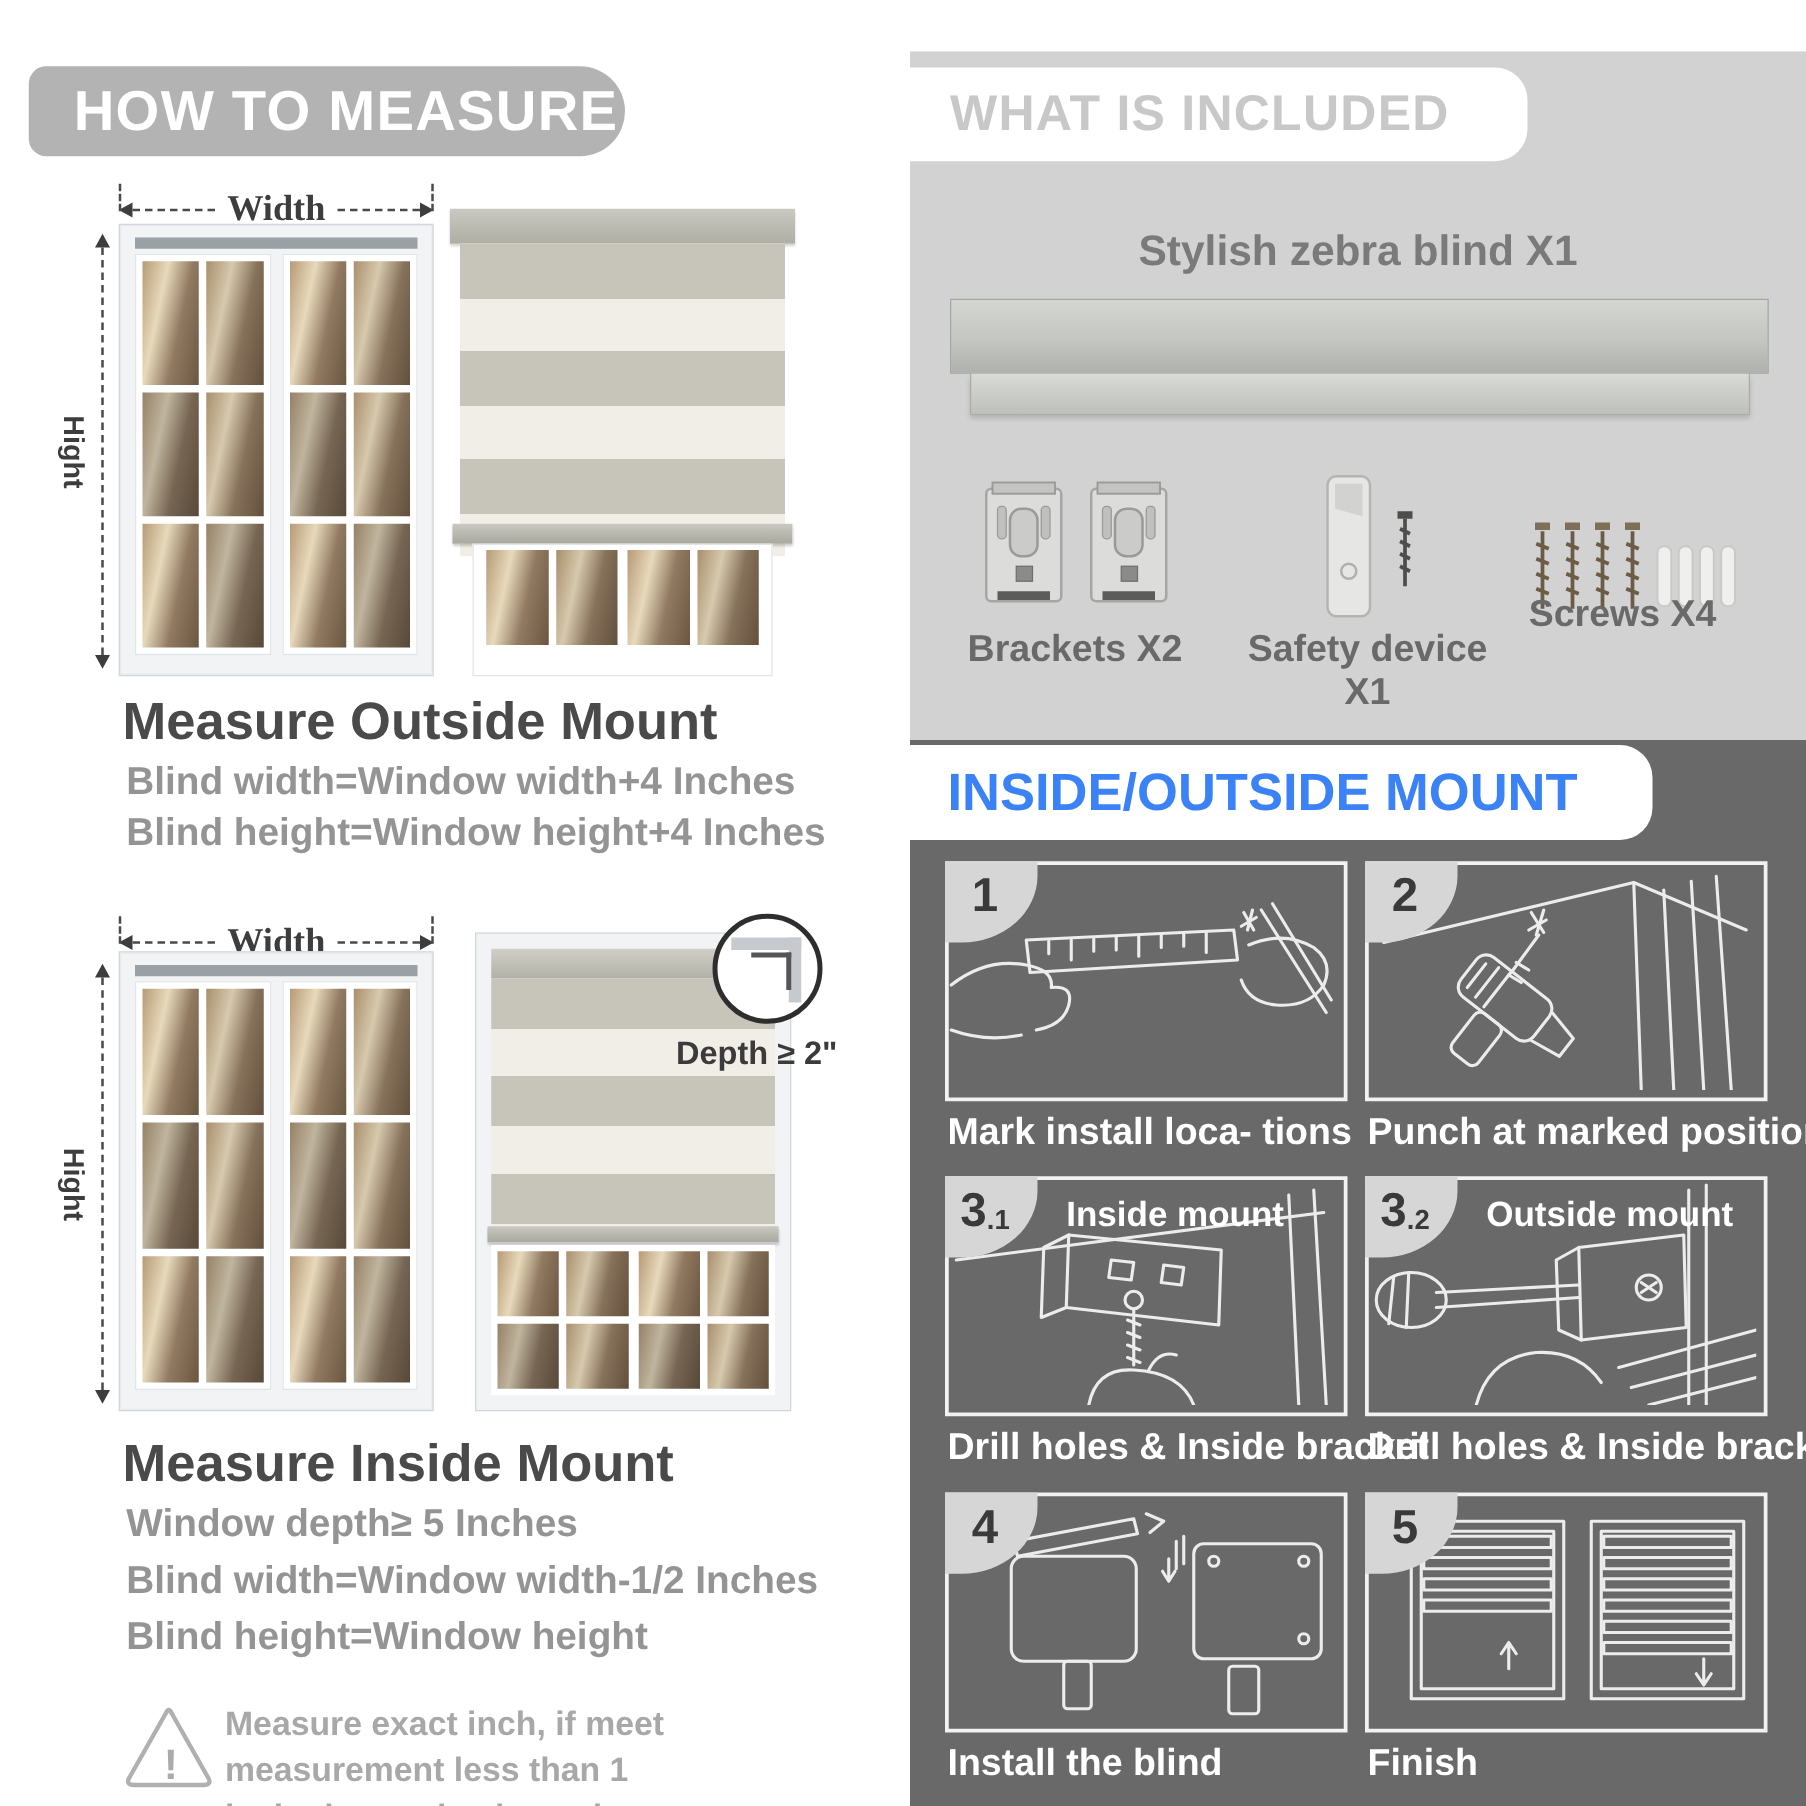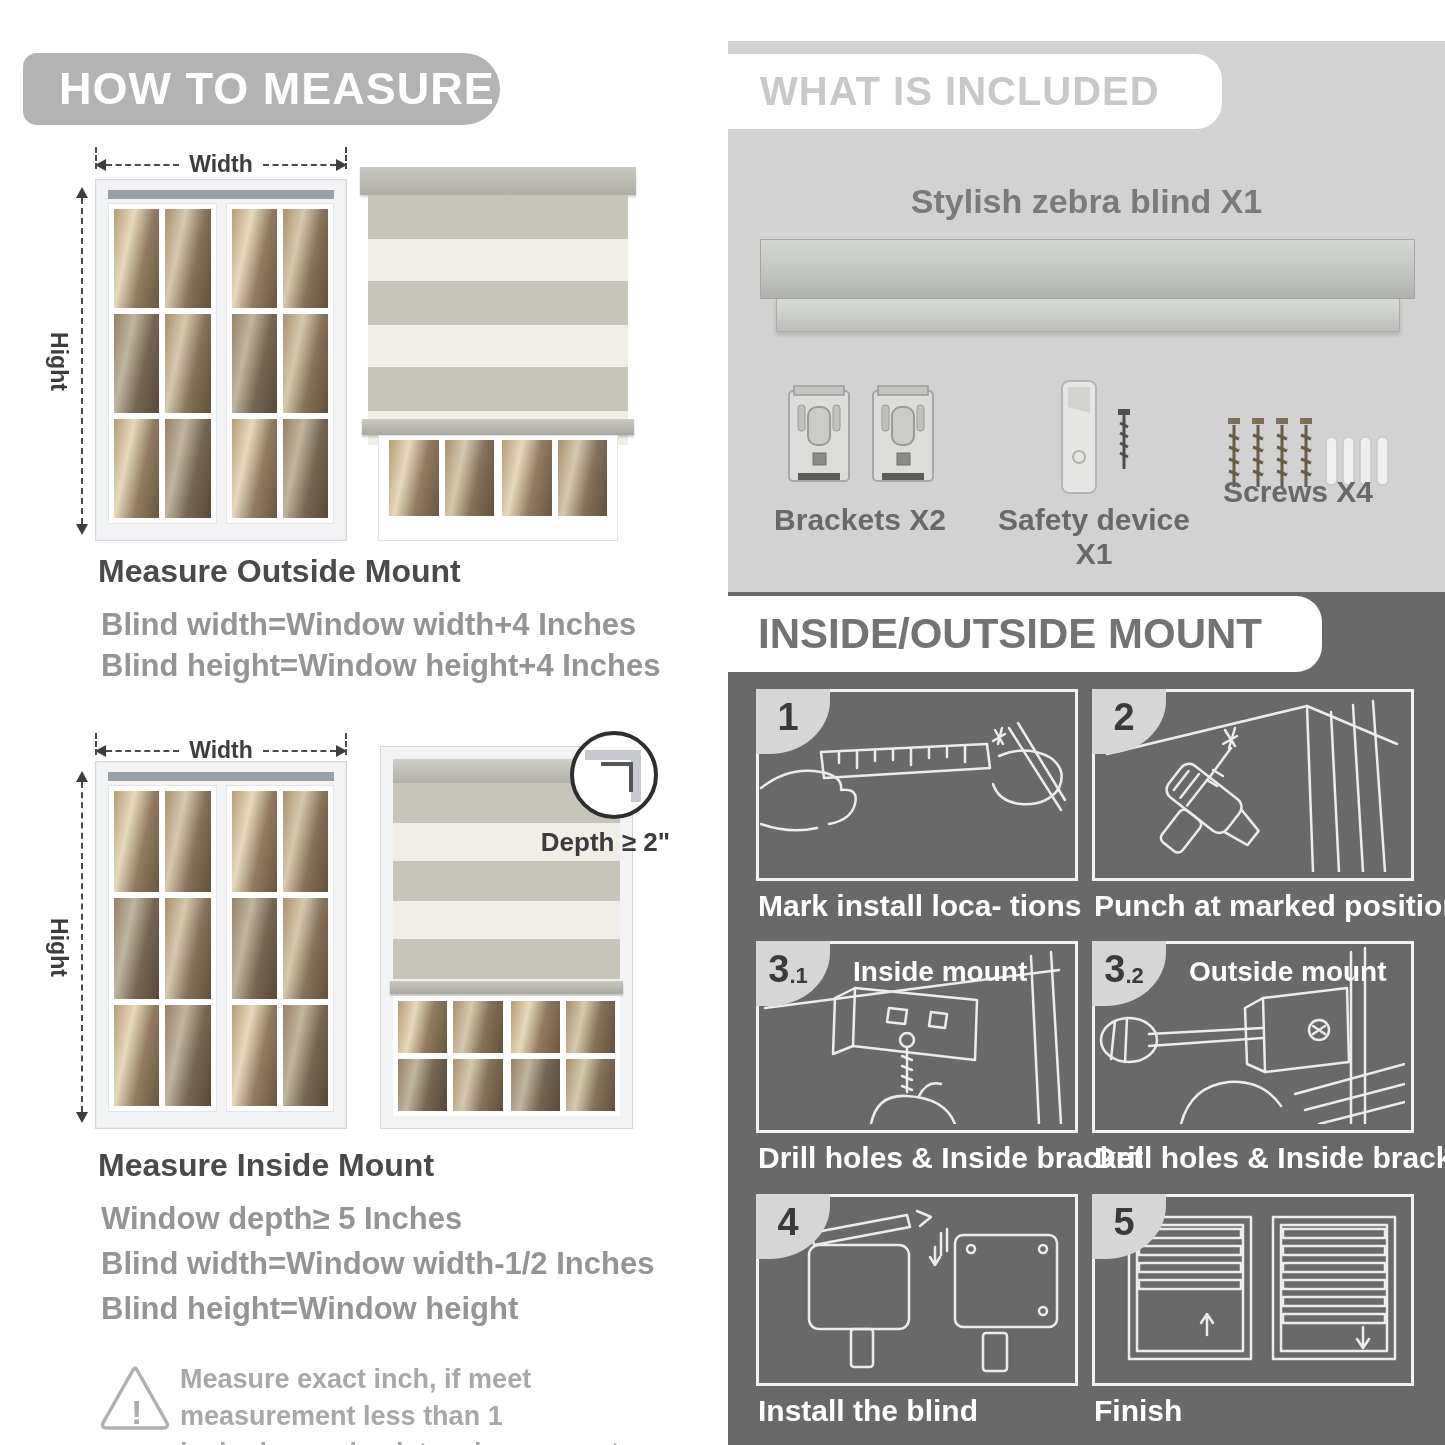--- a/index.html
+++ b/index.html
@@ -4,21 +4,21 @@
 <style>
   html,body{margin:0;padding:0;background:#fff;}
   #canvas{position:relative;width:1445px;height:1445px;background:#ffffff;overflow:hidden;
           font-family:"Liberation Sans","DejaVu Sans",sans-serif;margin-top:41px;}
   .abs{position:absolute;box-sizing:border-box;}
 
   
   .banner-left{left:23px;top:12px;width:477px;height:72px;background:#b3b3b3;
     border-radius:14px 36px 36px 14px;color:#fff;font-weight:bold;font-size:45px;
     line-height:72px;padding-left:36px;letter-spacing:1px;}
-  .h-measure{color:#4a4a4a;font-weight:bold;font-size:32px;}
+  .h-measure{color:#4a4a4a;font-weight:bold;font-size:42px;}
   .formula{color:#949494;font-weight:bold;font-size:31px;}
 
   
   .win{background:#f1f3f5;border:1px solid #d3d7db;padding:10px 12px 16px;
        display:flex;flex-direction:column;box-shadow:0 0 0 1px #e8ebee inset;}
   .win-topbar{height:9px;background:#99a1a7;margin-bottom:4px;}
   .doors{flex:1;display:flex;gap:9px;}
   .door{flex:1;display:grid;grid-template-columns:1fr 1fr;grid-auto-rows:1fr;gap:6px;
         background:#fff;padding:5px;border:1px solid #e2e5e8;}
   .pane{background:linear-gradient(102deg,#a98f6d 0%,#d6c9ad 32%,#86715a 62%,#63503c 100%);}
@@ -42,21 +42,21 @@
   .peek2 .door{border:none;padding:0;grid-auto-rows:1fr;}
 
   
   .warrow{display:flex;align-items:center;color:#3d3d3d;}
   .warrow .bar{flex:1;border-top:2px dashed #4a4a4a;height:0;}
   .ah{width:0;height:0;border:6px solid transparent;}
   .ah-l{border-right:11px solid #3d3d3d;border-left:none;}
   .ah-r{border-left:11px solid #3d3d3d;border-right:none;}
   .ah-u{border-bottom:11px solid #3d3d3d;border-top:none;}
   .ah-d{border-top:11px solid #3d3d3d;border-bottom:none;}
-  .warrow .lbl{font-weight:bold;font-size:23px;padding:0 10px;}
+  .warrow .lbl{font-weight:bold;font-size:29px;padding:0 10px;font-family:Liberation Serif, serif;}
   .etick{position:absolute;width:0;height:22px;border-left:2px dashed #4a4a4a;top:-4px;}
   .harrow{display:flex;flex-direction:column;align-items:center;}
   .harrow .bar{flex:1;border-left:2px dashed #4a4a4a;width:0;}
   .vlabel{font-weight:bold;font-size:23px;color:#3d3d3d;transform:rotate(90deg);transform-origin:center;white-space:nowrap;}
 
   .depth-circle{border-radius:50%;background:#fff;border:4px solid #2e2e2e;z-index:6;overflow:hidden;}
   .dc1{position:absolute;right:13px;top:15px;width:46px;height:42px;border-top:10px solid #c6cacf;border-right:10px solid #c6cacf;}
   .dc2{position:absolute;right:21px;top:27px;width:28px;height:26px;border-top:4px solid #565656;border-right:4px solid #565656;}
   .depth-lbl{font-weight:bold;font-size:26px;color:#3b3b3b;text-align:right;}
 
@@ -72,21 +72,21 @@
     font-weight:bold;font-size:34px;}
   .cassette-big{left:760px;top:198px;width:655px;height:60px;
     background:linear-gradient(#d3d6d1 0%,#c3c6c1 55%,#aeb1ac 100%);border:1px solid #a3a6a1;}
   .cassette-sub{left:776px;top:258px;width:624px;height:33px;
     background:linear-gradient(#d9dbd6,#bcbfba);border:1px solid #aaada8;border-top:none;
     box-shadow:0 3px 4px rgba(0,0,0,.15);}
   .item-label{color:#696969;font-weight:bold;font-size:30px;text-align:center;}
 
   .panel-dark{left:728px;top:551px;width:717px;height:894px;background:#696969;}
   .banner-mount{left:728px;top:555px;width:594px;height:76px;background:#fff;
-    border-radius:0 26px 26px 0;color:#737373;font-weight:bold;font-size:42px;
+    border-radius:0 26px 26px 0;color:#3b82f6;font-weight:bold;font-size:42px;
     line-height:76px;padding-left:30px;}
 
   .step-frame{position:absolute;left:0;top:0;width:316px;height:186px;border:3px solid #f2f2f2;}
   .badge{position:absolute;left:-3px;top:-3px;width:64px;height:57px;background:#d6d6d6;
     border-radius:0 0 82% 0;display:flex;align-items:center;justify-content:center;
     color:#3a3a3a;font-weight:bold;font-size:38px;padding:0 10px 8px 0;}
   .badge .sub{font-size:22px;margin-top:12px;}
   .step-title{position:absolute;left:94px;top:12px;color:#fff;font-weight:bold;font-size:28px;}
   .caption{position:absolute;left:2px;top:200px;color:#fff;font-weight:bold;font-size:30px;white-space:nowrap;}
   .lineart{position:absolute;left:0;top:0;}

